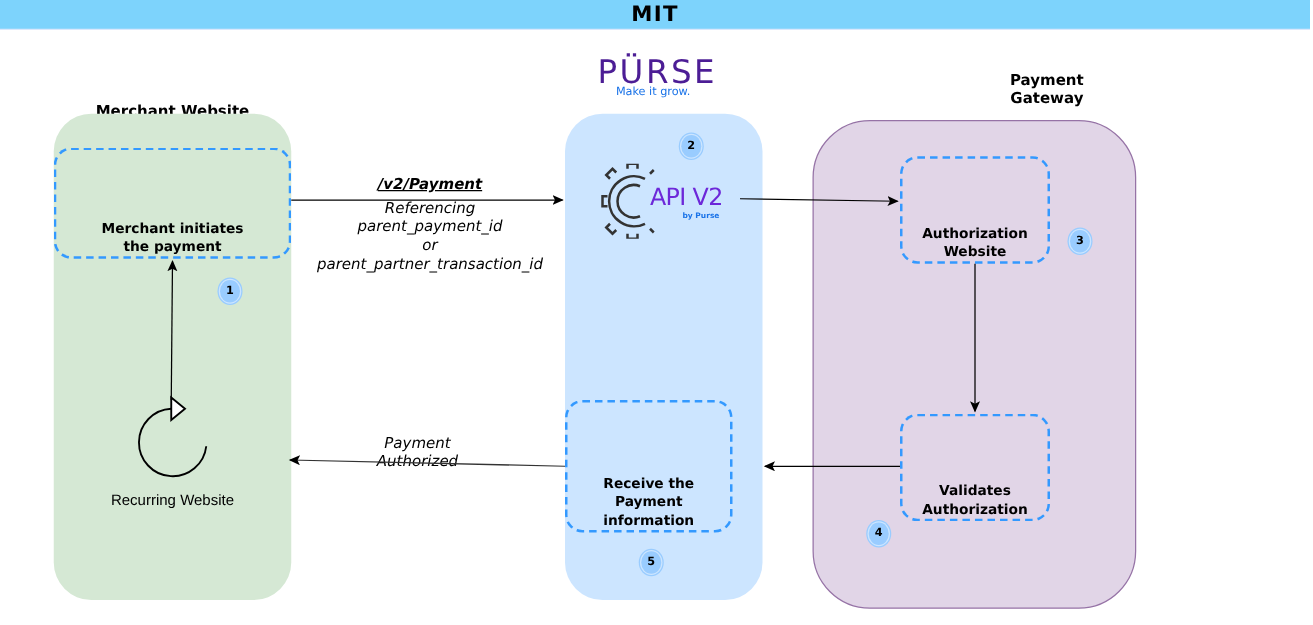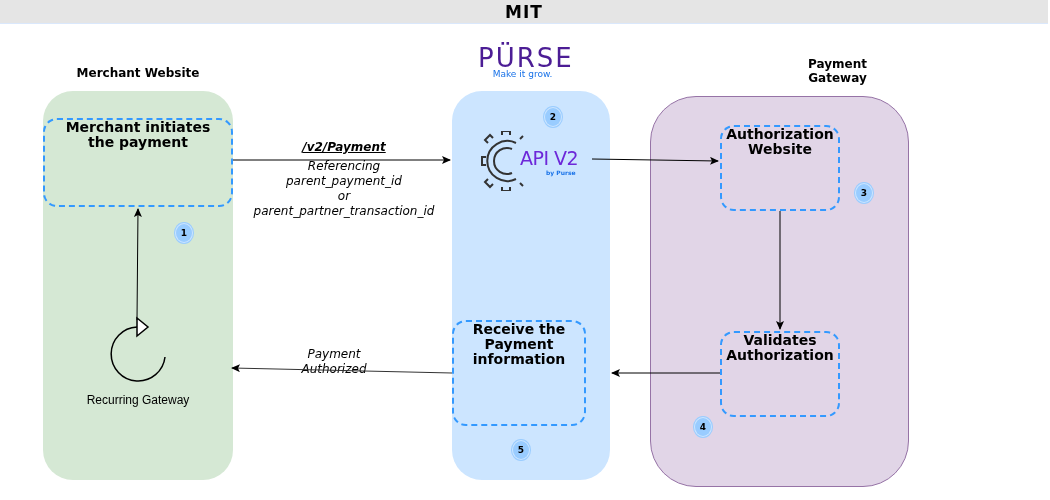--- a/index.html
+++ b/index.html
@@ -1,47 +1,47 @@
 <!DOCTYPE html>
 <html><head>
 <meta charset="utf-8">
 <style>
   html, body { margin: 0; padding: 0; background: #ffffff; }
   body { width: 1050px; height: 500px; position: relative; overflow: hidden;
          font-family: "DejaVu Sans", sans-serif; color: #000; }
   .abs { position: absolute; }
-  .header-bar { left: 0; top: 0; width: 1048px; height: 23px; background: #e5e5e5;
+  .header-bar { left: 0; top: 0; width: 1048px; height: 23px; background: #7dd3fc;
                 border-bottom: 1px solid #dae8fc; display: flex; align-items: center; justify-content: center; }
   .header-title { font-weight: bold; font-size: 17px; letter-spacing: 1px; }
   .lane { border-radius: 30px; }
   .lane-merchant { left: 43px; top: 91px; width: 190px; height: 389px; background: #d5e8d4; }
   .lane-purse { left: 452px; top: 91px; width: 158px; height: 389px; background: #cce5ff; }
   .lane-gateway { left: 650px; top: 96px; width: 257px; height: 389px; background: #e1d5e7;
                   border: 1px solid #9673a6; border-radius: 46px; }
   .lane-label { font-weight: bold; font-size: 12px; text-align: center; line-height: 14px; }
-  .step-box { border: 2px dashed #3399ff; border-radius: 14px; display: flex; align-items: flex-start;
-              justify-content: center; text-align: center; font-weight: bold; font-size: 14px;
+  .step-box { border: 2px dashed #3399ff; border-radius: 14px; display: flex; align-items: flex-end;
+              justify-content: center; text-align: center; font-weight: bold; font-size: 11px;
               line-height: 15px; box-sizing: border-box; }
   .badge { width: 16px; height: 18px; border-radius: 50%; background: #99ccff;
            box-shadow: 0 0 0 1px #cce5ff, 0 0 0 2px #99ccff; display: flex; align-items: center;
            justify-content: center; font-size: 9px; font-weight: bold; }
   .edge-label { font-style: italic; font-size: 12px; text-align: center; line-height: 15px; }
   .logo-purse { font-family: "DejaVu Sans", sans-serif; font-size: 26px; color: #4c1d95;
                 letter-spacing: 2px; font-weight: normal; }
   .logo-tag { font-size: 9px; color: #1a73e8; }
   svg.overlay { position: absolute; left: 0; top: 0; }
 </style>
 </head>
 <body>
 
 <div class="abs header-bar">
   <span class="header-title">MIT</span>
 </div>
 
-<div class="abs lane-label" style="left:43px; top:66px; width:190px;">Merchant Website</div>
+<div class="abs lane-label" style="left:43px; top:82px; width:190px;">Merchant Website</div>
 <div class="abs lane-label" style="left:770px; top:57px; width:135px;">
   <div>Payment</div>
   <div>Gateway</div>
 </div>
 
 <div class="abs" style="left:478px; top:44px; width:95px; text-align:center;">
   <div class="logo-purse" style="line-height:28px;">PÜRSE</div>
   <div class="logo-tag" style="text-align:center; margin-right:6px; margin-top:-3px;">Make it grow.</div>
 </div>
 
@@ -107,21 +107,21 @@
   <div>parent_payment_id</div>
   <div>or</div>
   <div>parent_partner_transaction_id</div>
 </div>
 
 <div class="abs edge-label" style="left:284px; top:347px; width:100px;">
   <div>Payment</div>
   <div>Authorized</div>
 </div>
 
-<div class="abs" style="left:43px; top:393px; width:190px; text-align:center; font-family:'Liberation Sans', sans-serif; font-size:12px;">Recurring Gateway</div>
+<div class="abs" style="left:43px; top:393px; width:190px; text-align:center; font-family:'Liberation Sans', sans-serif; font-size:12px;">Recurring Website</div>
 
 <svg class="overlay" width="1050" height="500">
   <defs>
     <marker id="arrow" markerWidth="10" markerHeight="10" refX="8" refY="4" orient="auto">
       <path d="M0,0 L9,4 L0,8 L2,4 Z" fill="#000"></path>
     </marker>
   </defs>
 
   <line x1="233" y1="160" x2="450" y2="160" stroke="#000" stroke-width="1" marker-end="url(#arrow)"></line>
 

